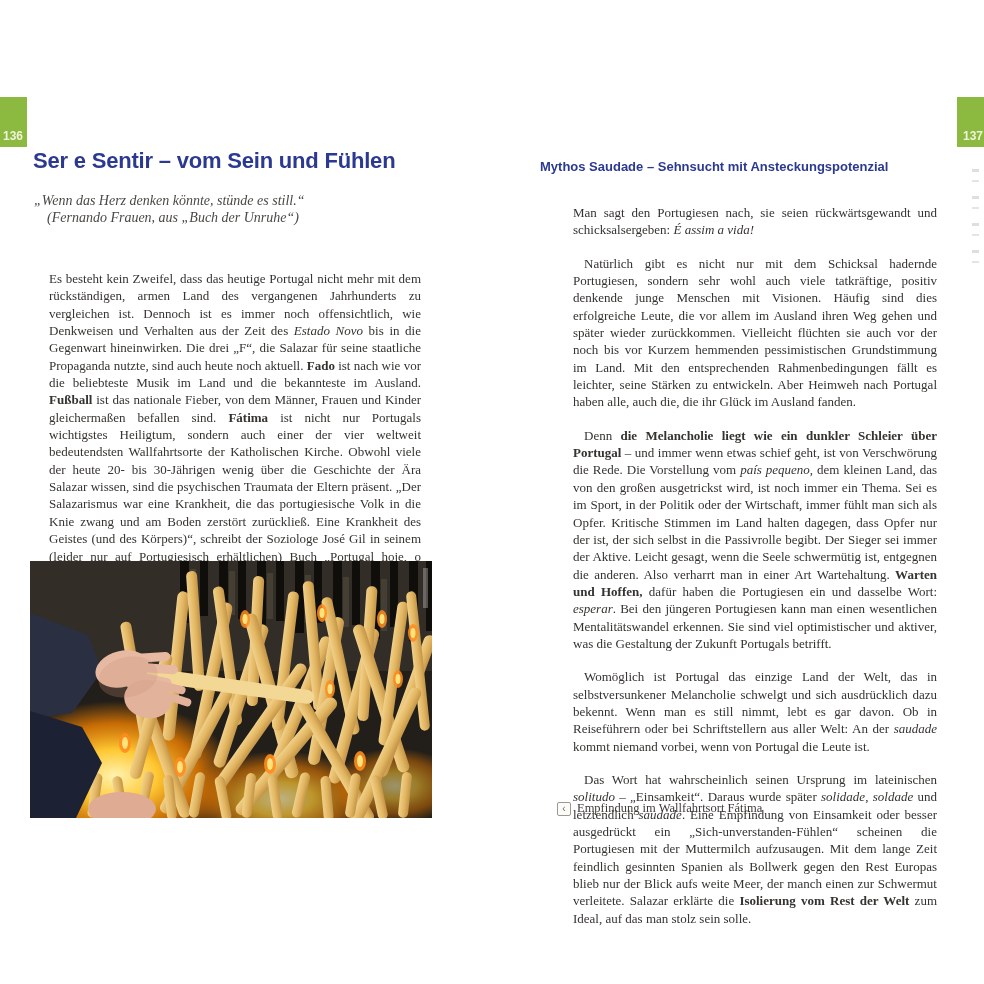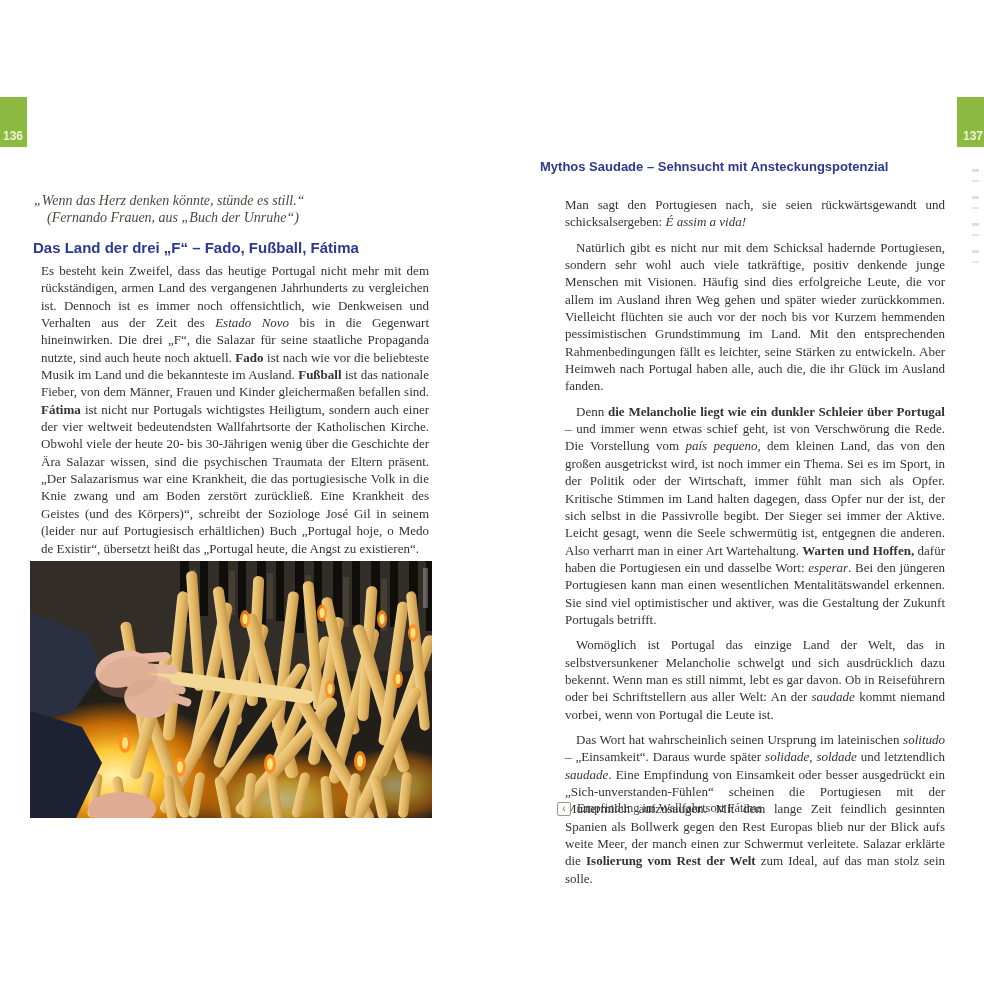--- a/index.html
+++ b/index.html
@@ -24,21 +24,21 @@
   .h2-left{position:absolute;left:33px;top:239px;width:420px;font-size:15px;}
   .h2-right{position:absolute;left:540px;top:159px;width:400px;font-size:13px;}
   
   .quote{position:absolute;left:34px;top:192px;width:410px;font-style:italic;
          font-size:14px;line-height:17px;color:#4a4842;}
   .quote .attrib{padding-left:13px;}
   
   .body-text{position:absolute;font-size:13px;line-height:17.35px;text-align:justify;color:#35332f;}
   .body-left{left:33px;top:254px;width:404px;}
   .body-right{left:557px;top:188px;width:396px;}
-  .body-text p{margin:8px;}
+  .body-text p{margin:16px;}
   .body-text p.indent{text-indent:11px;font-family:Liberation Serif, serif;}
   .body-text .b{font-weight:bold;}
   .body-text .i{font-style:italic;}
   
   figure.photo{position:absolute;left:30px;top:561px;width:402px;height:257px;margin:0;
                overflow:hidden;background:#221e19;}
   figure.photo svg{display:block;filter:blur(0.4px);}
   
   .caption{position:absolute;left:557px;top:801px;width:400px;font-size:12.5px;color:#3c3a35;
            display:flex;align-items:center;gap:6px;}
@@ -53,27 +53,27 @@
 </style>
 </head>
 <body>
 
 <div class="spread">
 
   <div class="tab tab-left">
     <span>136</span>
   </div>
 
+  <h1 class="h1-main">Ser e Sentir – vom Sein und Fühlen</h1>
 
   <div class="quote">
     <div>„Wenn das Herz denken könnte, stünde es still.“</div>
     <div class="attrib">(Fernando Frauen, aus „Buch der Unruhe“)</div>
   </div>
 
-  <h2 class="h2-left">Das Land der drei „F“ – Fado, Fußball, Fátima</h2>
 
   <div class="body-text body-left">
       <p><span>Es besteht kein Zweifel, dass das heutige Portugal nicht mehr mit dem rückständigen, armen Land des vergangenen Jahrhunderts zu vergleichen ist. Dennoch ist es immer noch offensichtlich, wie Denkweisen und Verhalten aus der Zeit des </span><span class="i">Estado Novo</span><span> bis in die Gegenwart hineinwirken. Die drei „F“, die Salazar für seine staatliche Propaganda nutzte, sind auch heute noch aktuell. </span><span class="b">Fado</span><span> ist nach wie vor die beliebteste Musik im Land und die bekannteste im Ausland. </span><span class="b">Fußball</span><span> ist das nationale Fieber, von dem Männer, Frauen und Kinder gleichermaßen befallen sind. </span><span class="b">Fátima</span><span> ist nicht nur Portugals wichtigstes Heiligtum, sondern auch einer der vier weltweit bedeutendsten Wallfahrtsorte der Katholischen Kirche. Obwohl viele der heute 20- bis 30-Jährigen wenig über die Geschichte der Ära Salazar wissen, sind die psychischen Traumata der Eltern präsent. „Der Salazarismus war eine Krankheit, die das portugiesische Volk in die Knie zwang und am Boden zerstört zurückließ. Eine Krankheit des Geistes (und des Körpers)“, schreibt der Soziologe José Gil in seinem (leider nur auf Portugiesisch erhältlichen) Buch „Portugal hoje, o Medo de Existir“, übersetzt heißt das „Portugal heute, die Angst zu existieren“.</span></p>
     </div>
 
   <figure class="photo">
     <svg width="402" height="257" viewBox="0 0 402 257" xmlns="http://www.w3.org/2000/svg">
       <defs>
         <radialGradient id="glow1" cx="50%" cy="50%" r="50%">
           <stop offset="0%" stop-color="#fff3b0"></stop>

